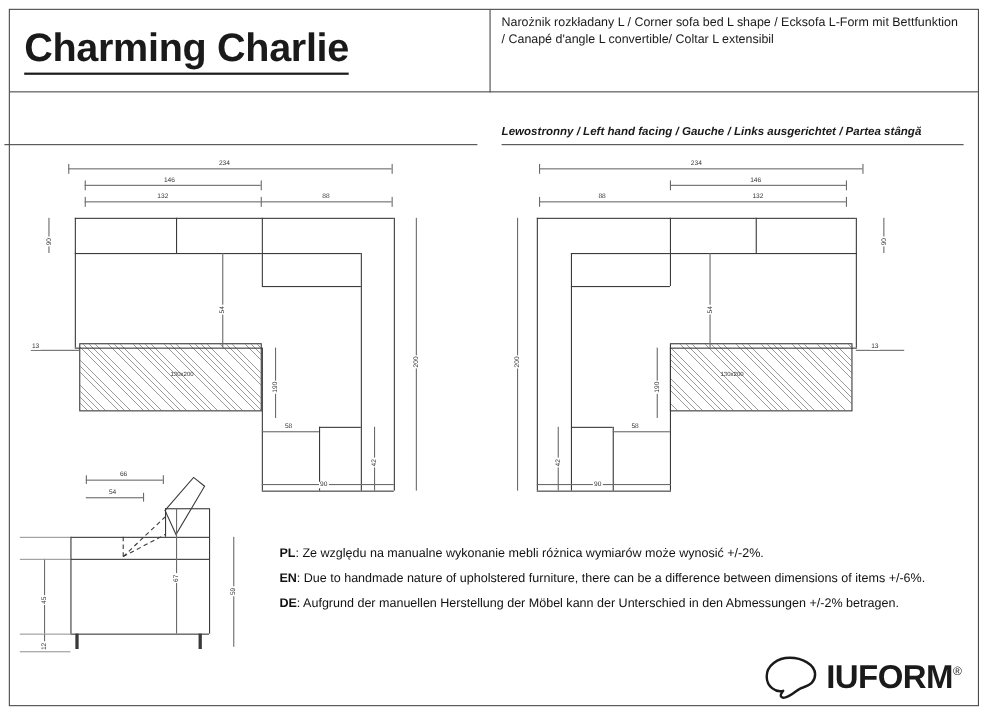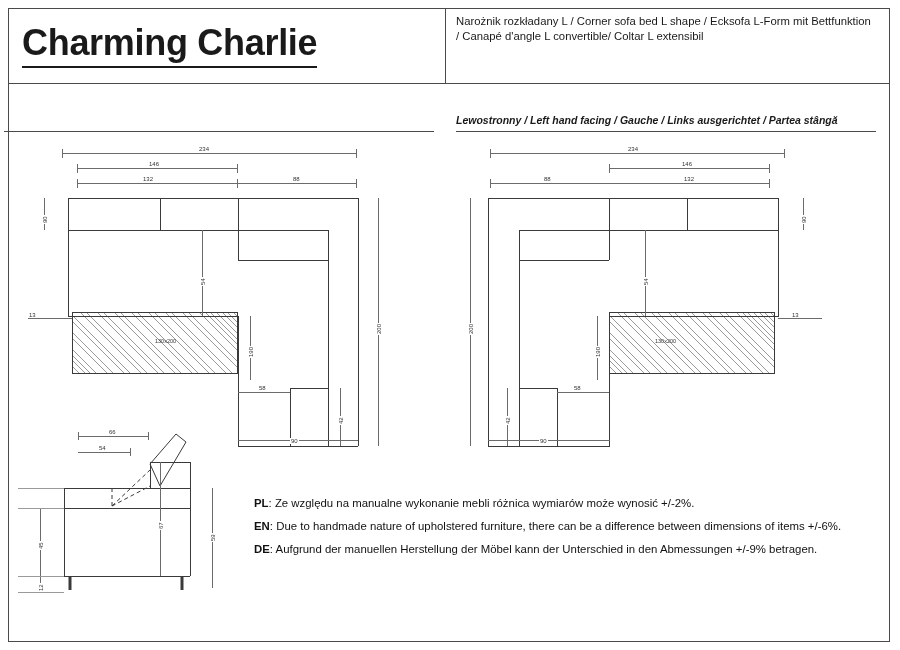--- a/index.html
+++ b/index.html
@@ -255,18 +255,24 @@
     <div class="note">
       <b>PL</b>:
       <span>Ze względu na manualne wykonanie mebli różnica wymiarów może wynosić +/-2%.</span>
     </div>
     <div class="note">
       <b>EN</b>:
       <span>Due to handmade nature of upholstered furniture, there can be a difference between dimensions of items +/-6%.</span>
     </div>
     <div class="note">
       <b>DE</b>:
-      <span>Aufgrund der manuellen Herstellung der Möbel kann der Unterschied in den Abmessungen +/-9% betragen.</span>
+      <span>Aufgrund der manuellen Herstellung der Möbel kann der Unterschied in den Abmessungen +/-2% betragen.</span>
     </div>
   </div>
 
+  <div class="logo">
+    <svg width="54" height="44" viewBox="0 0 54 44">
+      <path d="M27 4 C16 4 6 11 6 21 C6 30 14 36 21 34 C17 39 19 41 23 40 C30 38 34 32 39 31 C46 29 50 25 50 19 C50 10 38 4 27 4 Z" fill="none" stroke="#1a1a1a" stroke-width="2.2" stroke-linejoin="round"></path>
+    </svg>
+    <div class="logo-word"><span>IUFORM</span><span class="logo-reg">®</span></div>
+  </div>
 
 </div>
 
 </body></html>

